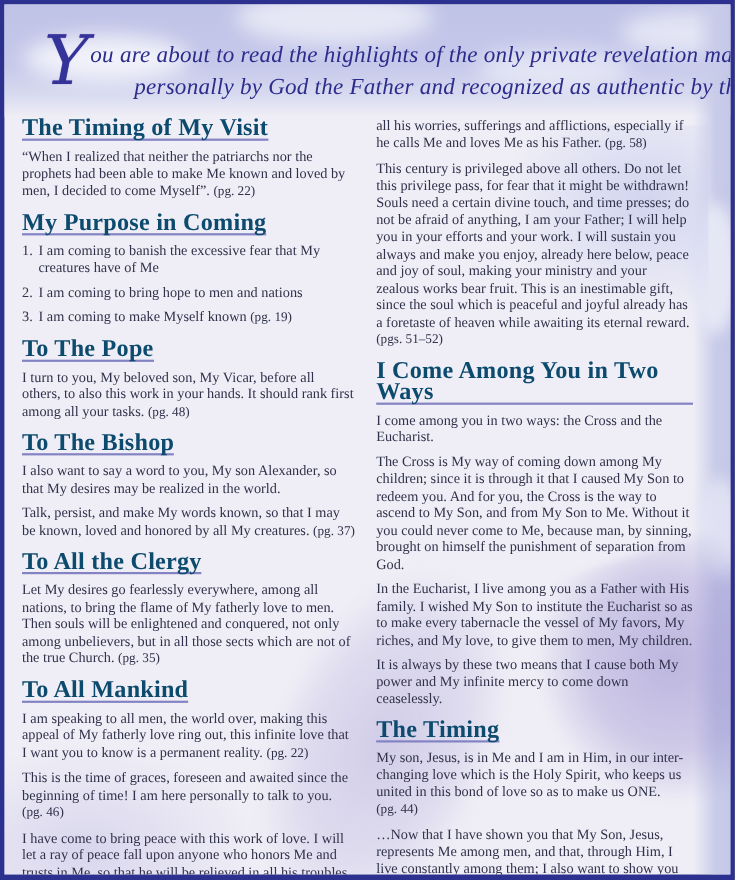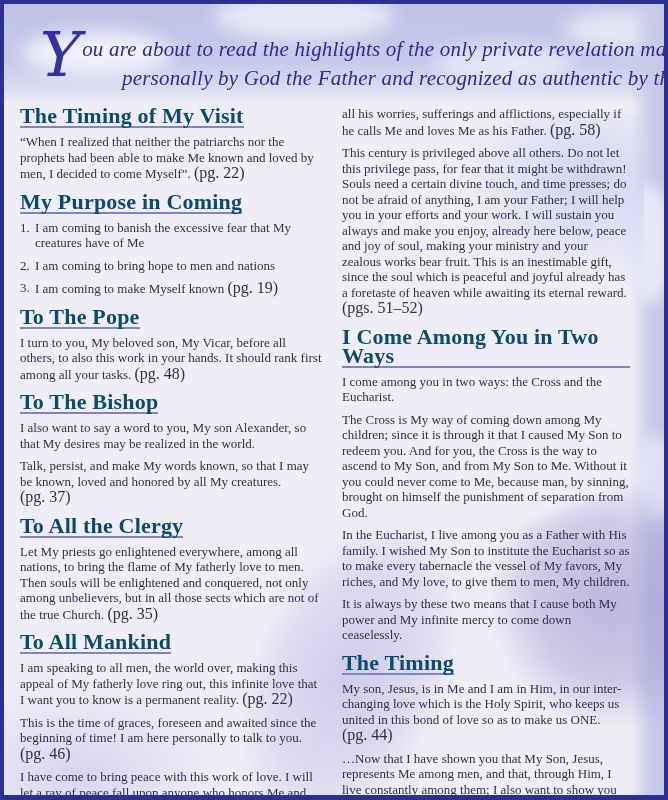--- a/index.html
+++ b/index.html
@@ -99,21 +99,21 @@
   h2.heading .hline{
     display:inline-block;
     border-bottom:2px solid #8383c4;
     padding-bottom:1px;
   }
   p.para{
     margin:0 0 7px 0;
     font-size:13px;
     line-height:15.5px;
   }
-  .ref{font-size:16px;letter-spacing:0;white-space:nowrap;}
+  .ref{font-size:12px;letter-spacing:0;white-space:nowrap;}
   .li{
     display:flex;
     margin:0 0 7px 0;
     font-size:13px;
     line-height:15.5px;
   }
   .li .num{flex:none;width:15px;}
   .li .txt{flex:1;}
 </style>
 </head>
@@ -178,21 +178,21 @@
         </div>
 
         <div class="sec">
           <h2 class="heading"><span class="hline">To The Bishop</span></h2>
           <p class="para"><span class="txt">I also want to say a word to you, My son Alexander, so that My desires may be realized in the world.</span></p>
           <p class="para"><span class="txt">Talk, persist, and make My words known, so that I may be known, loved and honored by all My creatures.</span> <span class="ref">(pg. 37)</span></p>
         </div>
 
         <div class="sec">
           <h2 class="heading"><span class="hline">To All the Clergy</span></h2>
-          <p class="para"><span class="txt">Let My priests go enlightened everywhere, among all nations, to bring the flame of My fatherly love to men. Then souls will be enlightened and conquered, not only among unbelievers, but in all those sects which are not of the true Church.</span> <span class="ref">(pg. 35)</span></p>
+          <p class="para"><span class="txt">Let My desires go fearlessly everywhere, among all nations, to bring the flame of My fatherly love to men. Then souls will be enlightened and conquered, not only among unbelievers, but in all those sects which are not of the true Church.</span> <span class="ref">(pg. 35)</span></p>
         </div>
 
         <div class="sec">
           <h2 class="heading"><span class="hline">To All Mankind</span></h2>
           <p class="para"><span class="txt">I am speaking to all men, the world over, making this appeal of My fatherly love ring out, this infinite love that I want you to know is a permanent reality.</span> <span class="ref">(pg. 22)</span></p>
           <p class="para"><span class="txt">This is the time of graces, foreseen and awaited since the beginning of time! I am here personally to talk to you.</span> <span class="ref">(pg. 46)</span></p>
           <p class="para"><span class="txt">I have come to bring peace with this work of love. I will let a ray of peace fall upon anyone who honors Me and trusts in Me, so that he will be relieved in all his troubles,</span></p>
         </div>
       </div>
 

